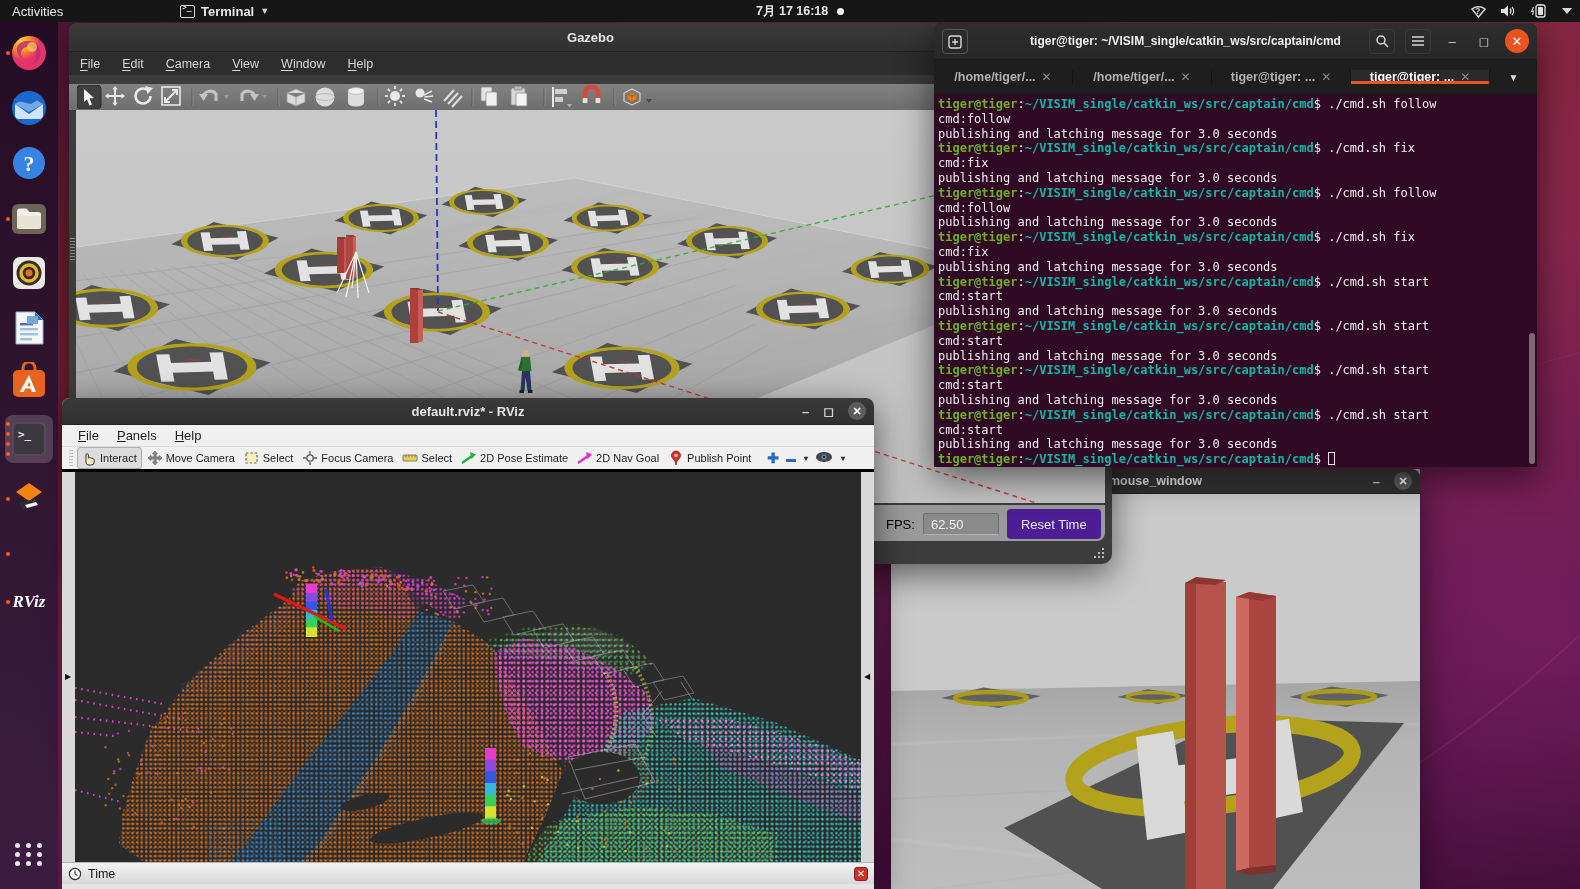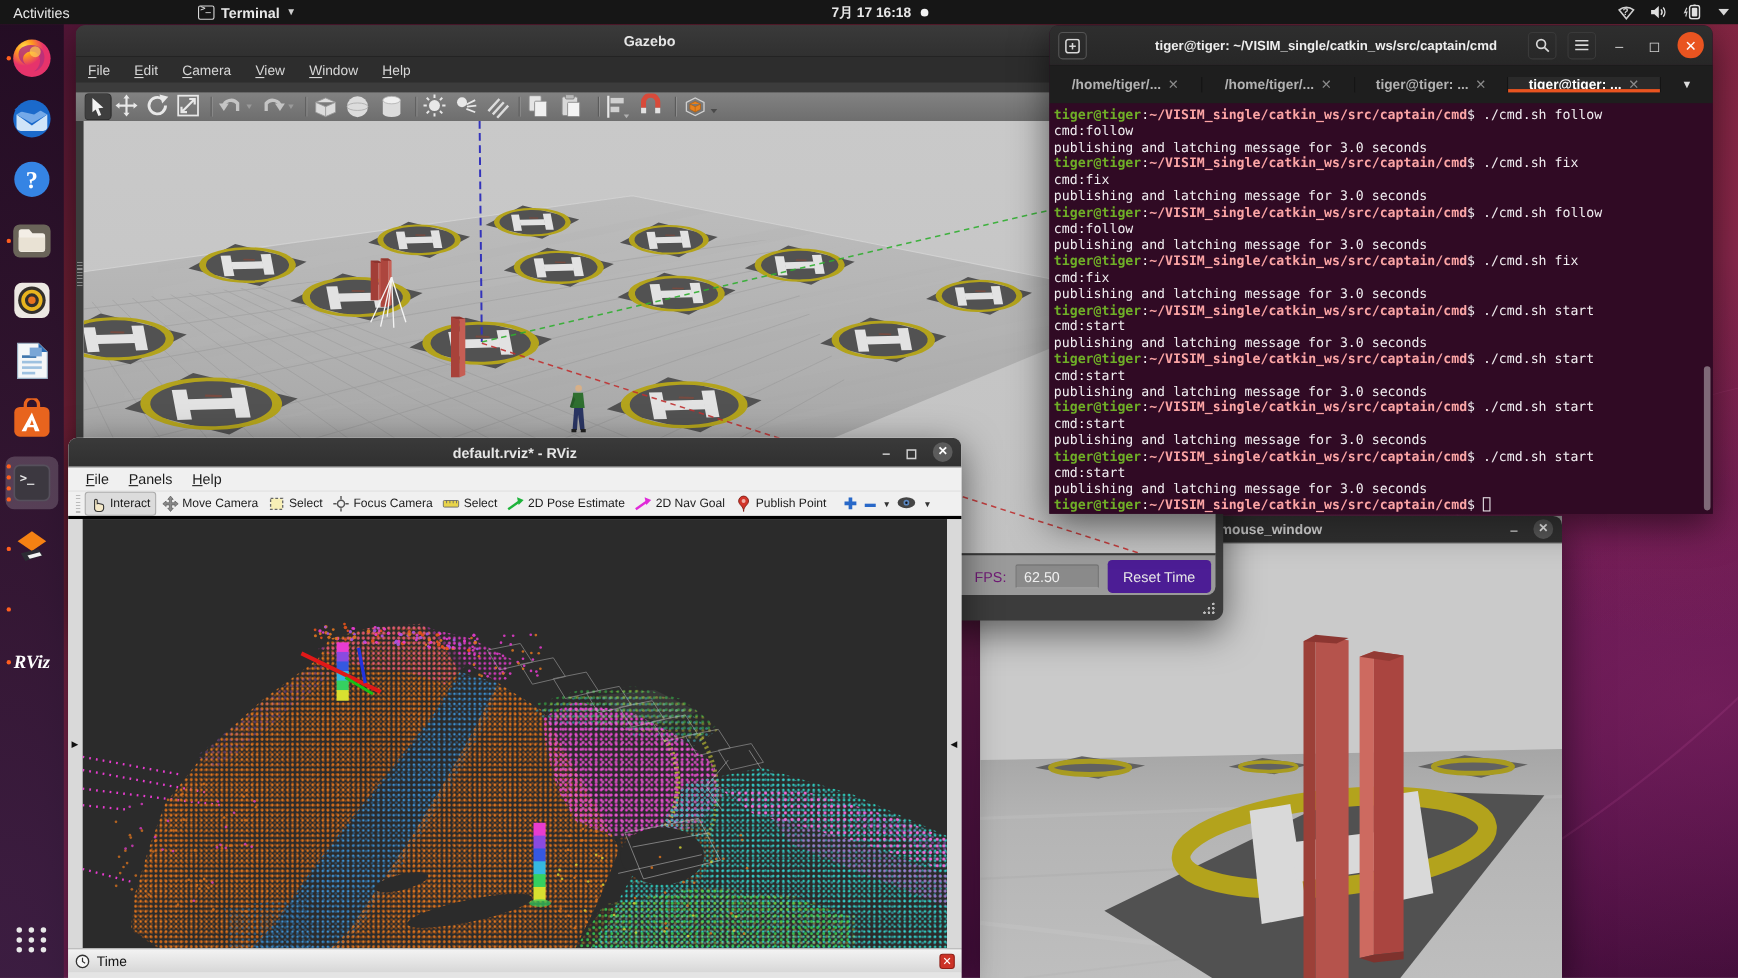--- a/index.html
+++ b/index.html
@@ -48,58 +48,58 @@
   .gazebo { left:69px; top:23px; width:1043px; height:541px; background:#3c3c3c; border-radius:8px 8px 10px 10px; z-index:2; }
   .gz-titlebar { height:29px; }
   .gz-menubar { height:23px; background:#2d2d2d; display:flex; align-items:center; padding-left:0px; }
   .gz-menubar span { color:#d6d6d6; font-size:12.5px; padding:0 11px; }
   .gz-menubar span u { text-decoration-thickness:1px; text-underline-offset:2px; }
   .gz-toolbar { height:26px; margin-top:9px; background:linear-gradient(#828282,#6e6e6e); display:flex; align-items:center; padding-left:8px; }
   .gz-viewport { position:absolute; left:7px; top:87px; width:1029px; height:393px; background:#c5c5c5; overflow:hidden; }
   .gz-timepanel { position:absolute; left:7px; top:480px; width:1029px; height:38px;
     background:#9a9a9a; border-top:2px solid #3c3c3c; border-radius:0 0 8px 0; }
   .gz-fps { position:absolute; left:810px; top:0; height:38px; display:flex; align-items:center; gap:8px; }
-  .gz-fps-label { color:#701a75; font-size:13px; }
+  .gz-fps-label { color:#000000; font-size:13px; }
   .gz-fps-field { width:76px; height:22px; background:#8a8a8a; border:1px solid #6f6f6f; border-bottom-color:#b0b0b0;
     color:#efefef; font-size:13px; display:flex; align-items:center; padding-left:7px; border-radius:2px; }
   .gz-reset { height:30px; padding:0 14px; background:#4c1d95; border-radius:4px; color:#e8e8e8;
     font-size:13px; display:flex; align-items:center; }
   .gz-grip { position:absolute; right:7px; bottom:5px; width:12px; height:12px;
     background:
      radial-gradient(circle at 10px 2px, #bbb 1px, transparent 1.4px),
      radial-gradient(circle at 6px 6px, #bbb 1px, transparent 1.4px),
      radial-gradient(circle at 10px 6px, #bbb 1px, transparent 1.4px),
      radial-gradient(circle at 2px 10px, #bbb 1px, transparent 1.4px),
      radial-gradient(circle at 6px 10px, #bbb 1px, transparent 1.4px),
      radial-gradient(circle at 10px 10px, #bbb 1px, transparent 1.4px); }
   .gz-lgrip { position:absolute; left:1px; top:215px; width:5px; height:22px;
      background:repeating-linear-gradient(180deg,#888 0 1px, transparent 1px 3px); }
   
-  .terminal { left:954px; top:23px; width:603px; height:444px; border-radius:8px 8px 0 0; z-index:3; background:#300a24; }
+  .terminal { left:934px; top:23px; width:603px; height:444px; border-radius:8px 8px 0 0; z-index:3; background:#300a24; }
   .t-header { height:37px; background:linear-gradient(#2e2e2e,#272727); border-radius:8px 8px 0 0;
     position:relative; display:flex; align-items:center; justify-content:center; border-bottom:1px solid #1b1b1b; padding-right:100px;}
   .t-title { color:#eee; font-weight:bold; font-size:12px; }
   .t-newtab { position:absolute; left:8px; top:6px; width:26px; height:25px; border:1px solid #555;
     border-radius:4px; display:flex; align-items:center; justify-content:center; }
   .t-hbtns { position:absolute; right:8px; display:flex; align-items:center; gap:10px; }
   .t-iconbtn { width:26px; height:25px; border:1px solid #3a3a3a; border-radius:4px; display:flex; align-items:center; justify-content:center; color:#d8d8d8;}
   .t-min, .t-max { width:22px; color:#d0d0d0; text-align:center; font-size:13px; }
   .t-close { width:24px; height:24px; background:#e95420; border-radius:50%; color:#fff; display:flex;
     align-items:center; justify-content:center; font-size:13px; }
   .t-tabbar { height:34px; background:#1e1e1e; display:flex; align-items:center; }
   .t-tab { width:139px; display:flex; align-items:center; justify-content:center; gap:6px;
     color:#b2b2b2; font-size:12.5px; font-weight:bold; border-right:1px solid #141414; position:relative; }
   .t-tab .x { color:#8a8a8a; font-weight:normal; font-size:12px; }
   .t-tab.active { color:#fff; background:#2a2a2a; }
   .t-tab.active:after { content:""; position:absolute; left:0; right:0; bottom:0; height:3px; background:#e95420; }
   .t-tabmenu { flex:1; display:flex; align-items:center; justify-content:center; color:#ddd; font-size:10px; }
   .t-body { position:relative; height:373px; background:#300a24; padding:3px 0 0 4px;
     font-family:"DejaVu Sans Mono","Liberation Mono",monospace; font-size:12px; line-height:14.8px; white-space:pre; }
   .t-body .u { color:#6fae27; font-weight:bold; }
-  .t-body .p { color:#fca5a5; font-weight:bold; }
+  .t-body .p { color:#14b8a6; font-weight:bold; }
   .t-body .w { color:#f1eef1; }
   .t-cursor { display:inline-block; width:7px; height:13px; border:1px solid #e8e4e8; vertical-align:-2px; }
   .t-scroll { position:absolute; right:2px; top:310px; width:6px; height:131px; background:#8d7a87; border-radius:3px; opacity:.85; }
   
   .rviz { left:62px; top:398px; width:812px; height:491px; background:#efefef; border-radius:8px 8px 0 0; z-index:4; }
   .rv-titlebar { height:27px; }
   .rv-menubar { height:22px; background:#f0f0f0; display:flex; align-items:center; padding-left:7px; border-bottom:1px solid #dcdcdc; }
   .rv-menubar span { color:#1c1c1c; font-size:13px; padding:0 9px; }
   .rv-toolbar { height:25px; background:#f0f0f0; border-bottom:3px solid #000000; display:flex; align-items:center; padding-left:3px; }
   .rv-grip { width:4px; height:17px; margin:0 4px; background:repeating-linear-gradient(180deg,#bbb 0 1px, transparent 1px 3px); }

